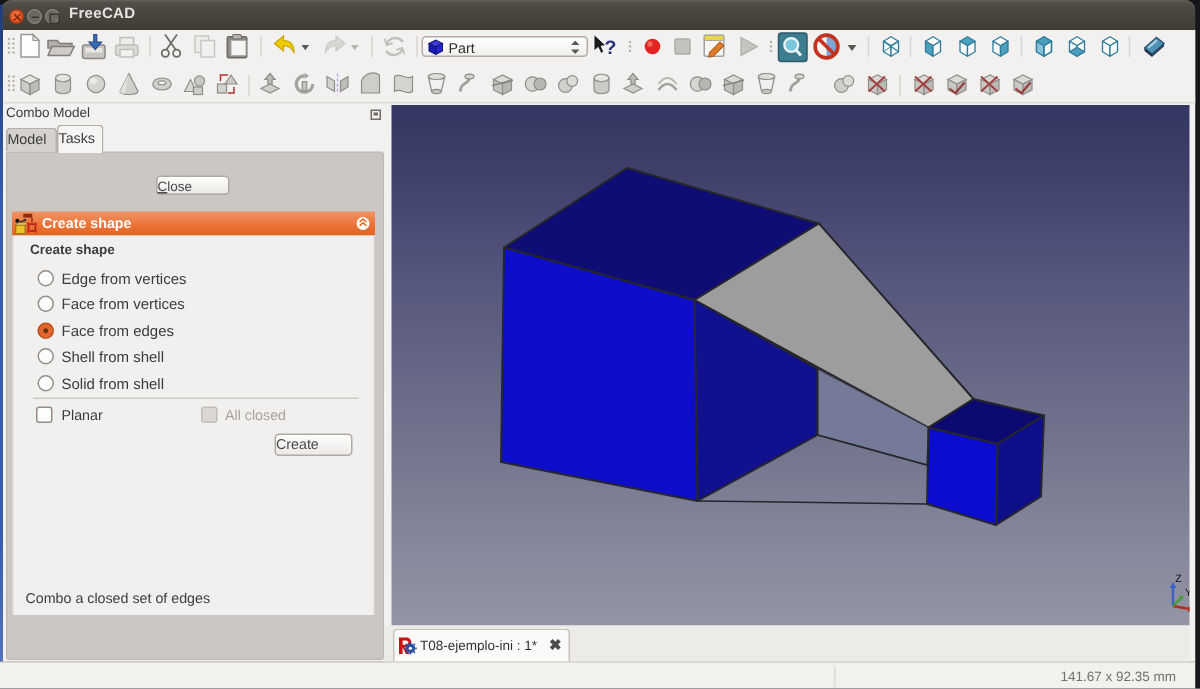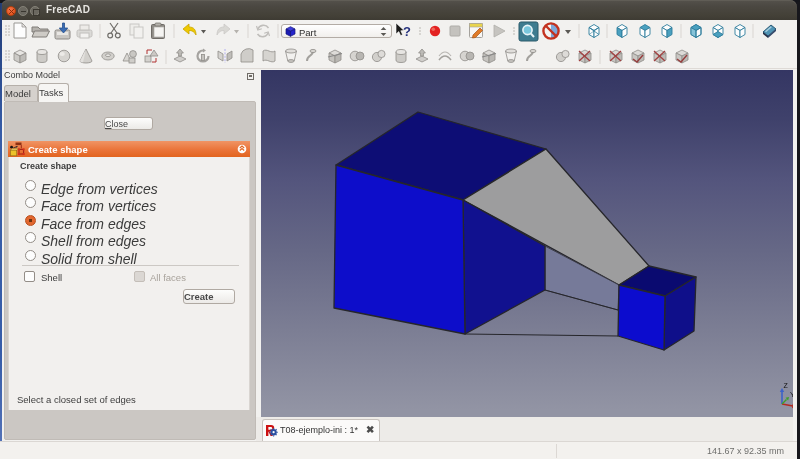--- a/index.html
+++ b/index.html
@@ -37,30 +37,30 @@
   #dockhead { left:4px; top:70px; width:252px; height:14px; font-size:9px; color:#3c3c3c; }
   #dockfloat { left:247px; top:73px; width:7px; height:7px; border:1px solid #6f6b66; }
   #dockfloat:before { content:""; position:absolute; left:1px; top:1px; width:3px; height:2px; background:#6f6b66; }
   .tab { position:absolute; font-size:9.5px; color:#3a3a3a; border:1px solid #b5afa9; border-bottom:none; border-radius:3px 3px 0 0; }
   #tab-model { left:4px; top:85px; width:34px; height:16px; background:#d5d1cd; line-height:16px; }
   #tab-tasks { left:38px; top:83px; width:31px; height:19px; background:#f6f5f3; line-height:18px; z-index:3; }
   #pane { left:4px; top:101px; width:252px; height:339px; background:#cbc7c3; border-radius:2px; border:1px solid #c0bbb6;}
 
   .btn { position:absolute; background:linear-gradient(#fdfdfc,#eceae7); border:1px solid #b0a9a2; border-radius:3px; font-size:9.5px; color:#494949; }
   #btn-close-task { left:104px; top:116.5px; width:49px; height:13px; line-height:12px; font-size:9px; }
-  #btn-create { left:183px; top:289px; width:52px; height:15px; line-height:14px;font-weight:bold; }
+  #btn-create { left:183px; top:289px; width:52px; height:15px; line-height:14px; }
   .mn { text-decoration:underline; text-underline-offset:1px; }
 
   #taskhead { left:8px; top:141px; width:242px; height:16px; background:linear-gradient(#f09464,#ea7439 55%,#e2641f); color:#fff; font-size:9.5px; font-weight:bold; }
   #taskhead .lbl { position:absolute; left:20px; top:3px; }
   #taskbody { left:8px; top:157px; width:242px; height:253px; background:#f2f0ee; border-left:1px solid #d9d5d1; border-right:1px solid #d9d5d1; }
   #cs-title { left:20px; top:161px; font-size:9px; font-weight:bold; color:#3d3d3d; }
   .radio { position:absolute; left:25px; width:11px; height:11px; border-radius:50%; background:#fdfdfd; border:1px solid #938d87; }
   .radio.sel { background:radial-gradient(circle, #6b3210 0 22%, #e2672f 30%); border-color:#b84e1c; }
-  .rlbl { position:absolute; left:41px; font-size:14px; color:#3b3b3b;font-style:italic; }
+  .rlbl { position:absolute; left:41px; font-size:10px; color:#3b3b3b; }
   #sep-line { left:22px; top:265px; width:217px; height:1px; background:#ccc8c4; }
   .checkbox { position:absolute; width:11px; height:11px; border-radius:2px; background:#fdfdfd; border:1px solid #938d87; }
   #cb-planar { left:24px; top:271px; }
   #cb-allfaces { left:134px; top:271px; background:#dbd7d3; border-color:#c4beb8; }
   #lbl-planar { position:absolute; left:41px; top:272px; font-size:9.5px; color:#3b3b3b; }
   #lbl-allfaces { position:absolute; left:150px; top:272px; font-size:9.5px; color:#a8a29b; }
   #hint { left:17px; top:394px; font-size:9.5px; color:#3d3d3d; }
 
   
   #viewport { left:261px; top:70px; width:532px; height:347px; background:linear-gradient(#343663 0%, #3f416b 14%, #54557d 32%, #666886 52%, #7c7e94 75%, #9294a4 98%); }
@@ -430,30 +430,30 @@
       <path d="M231.8 7 l2.2-2 2.2 2" fill="none" stroke="#e2641f" stroke-width="1.1"></path>
     </svg>
   <div class="abs" id="cs-title">Create shape</div>
   <div class="radio" style="top:180px"></div>
     <div class="rlbl" style="top:181px">Edge from vertices</div>
   <div class="radio" style="top:197px"></div>
     <div class="rlbl" style="top:198px">Face from vertices</div>
   <div class="radio sel" style="top:215px"></div>
     <div class="rlbl" style="top:216px">Face from edges</div>
   <div class="radio" style="top:232px"></div>
-    <div class="rlbl" style="top:233px">Shell from edges</div>
+    <div class="rlbl" style="top:233px">Shell from shell</div>
   <div class="radio" style="top:250px"></div>
     <div class="rlbl" style="top:251px">Solid from shell</div>
   <div class="abs" id="sep-line"></div>
   <div class="checkbox" id="cb-planar"></div>
-    <div id="lbl-planar">Shell</div>
+    <div id="lbl-planar">Planar</div>
   <div class="checkbox" id="cb-allfaces"></div>
-    <div id="lbl-allfaces">All faces</div>
+    <div id="lbl-allfaces">All closed</div>
   <div class="btn" id="btn-create">Create</div>
-  <div class="abs" id="hint">Select a closed set of edges</div>
+  <div class="abs" id="hint">Combo a closed set of edges</div>
 
   <div class="abs" id="viewport"></div>
   <svg class="abs" id="scene" style="left:261px;top:70px" width="532" height="347" viewBox="0 0 532 347">
       <polygon points="75,95 157,42 285,79 202,130" fill="#0d0d75" stroke="#26262b" stroke-width="1.3" stroke-linejoin="round"></polygon>
       <polygon points="285,79 202,130 358,215 388,196" fill="#9d9d9e" stroke="#26262b" stroke-width="1.3" stroke-linejoin="round"></polygon>
       <polygon points="284,176 358,215 357,240 284,220" fill="#767a99" stroke="#3a3a44" stroke-width="0.9"></polygon>
       <polygon points="202,130 284,176 284,220 204,264" fill="#11118f" stroke="#26262b" stroke-width="1.3" stroke-linejoin="round"></polygon>
       <polygon points="75,95 202,130 204,264 73,238" fill="#0d0dca" stroke="#26262b" stroke-width="1.3" stroke-linejoin="round"></polygon>
       <line x1="204" y1="264" x2="357" y2="266" stroke="#26262b" stroke-width="1"></line>
       <line x1="284" y1="220" x2="357" y2="240" stroke="#26262b" stroke-width="1"></line>

